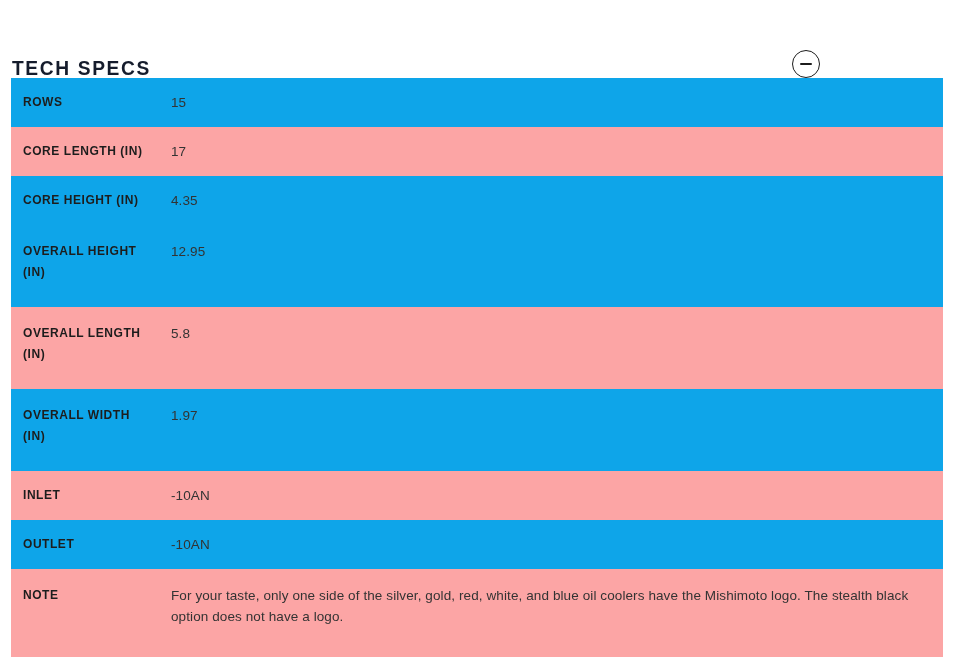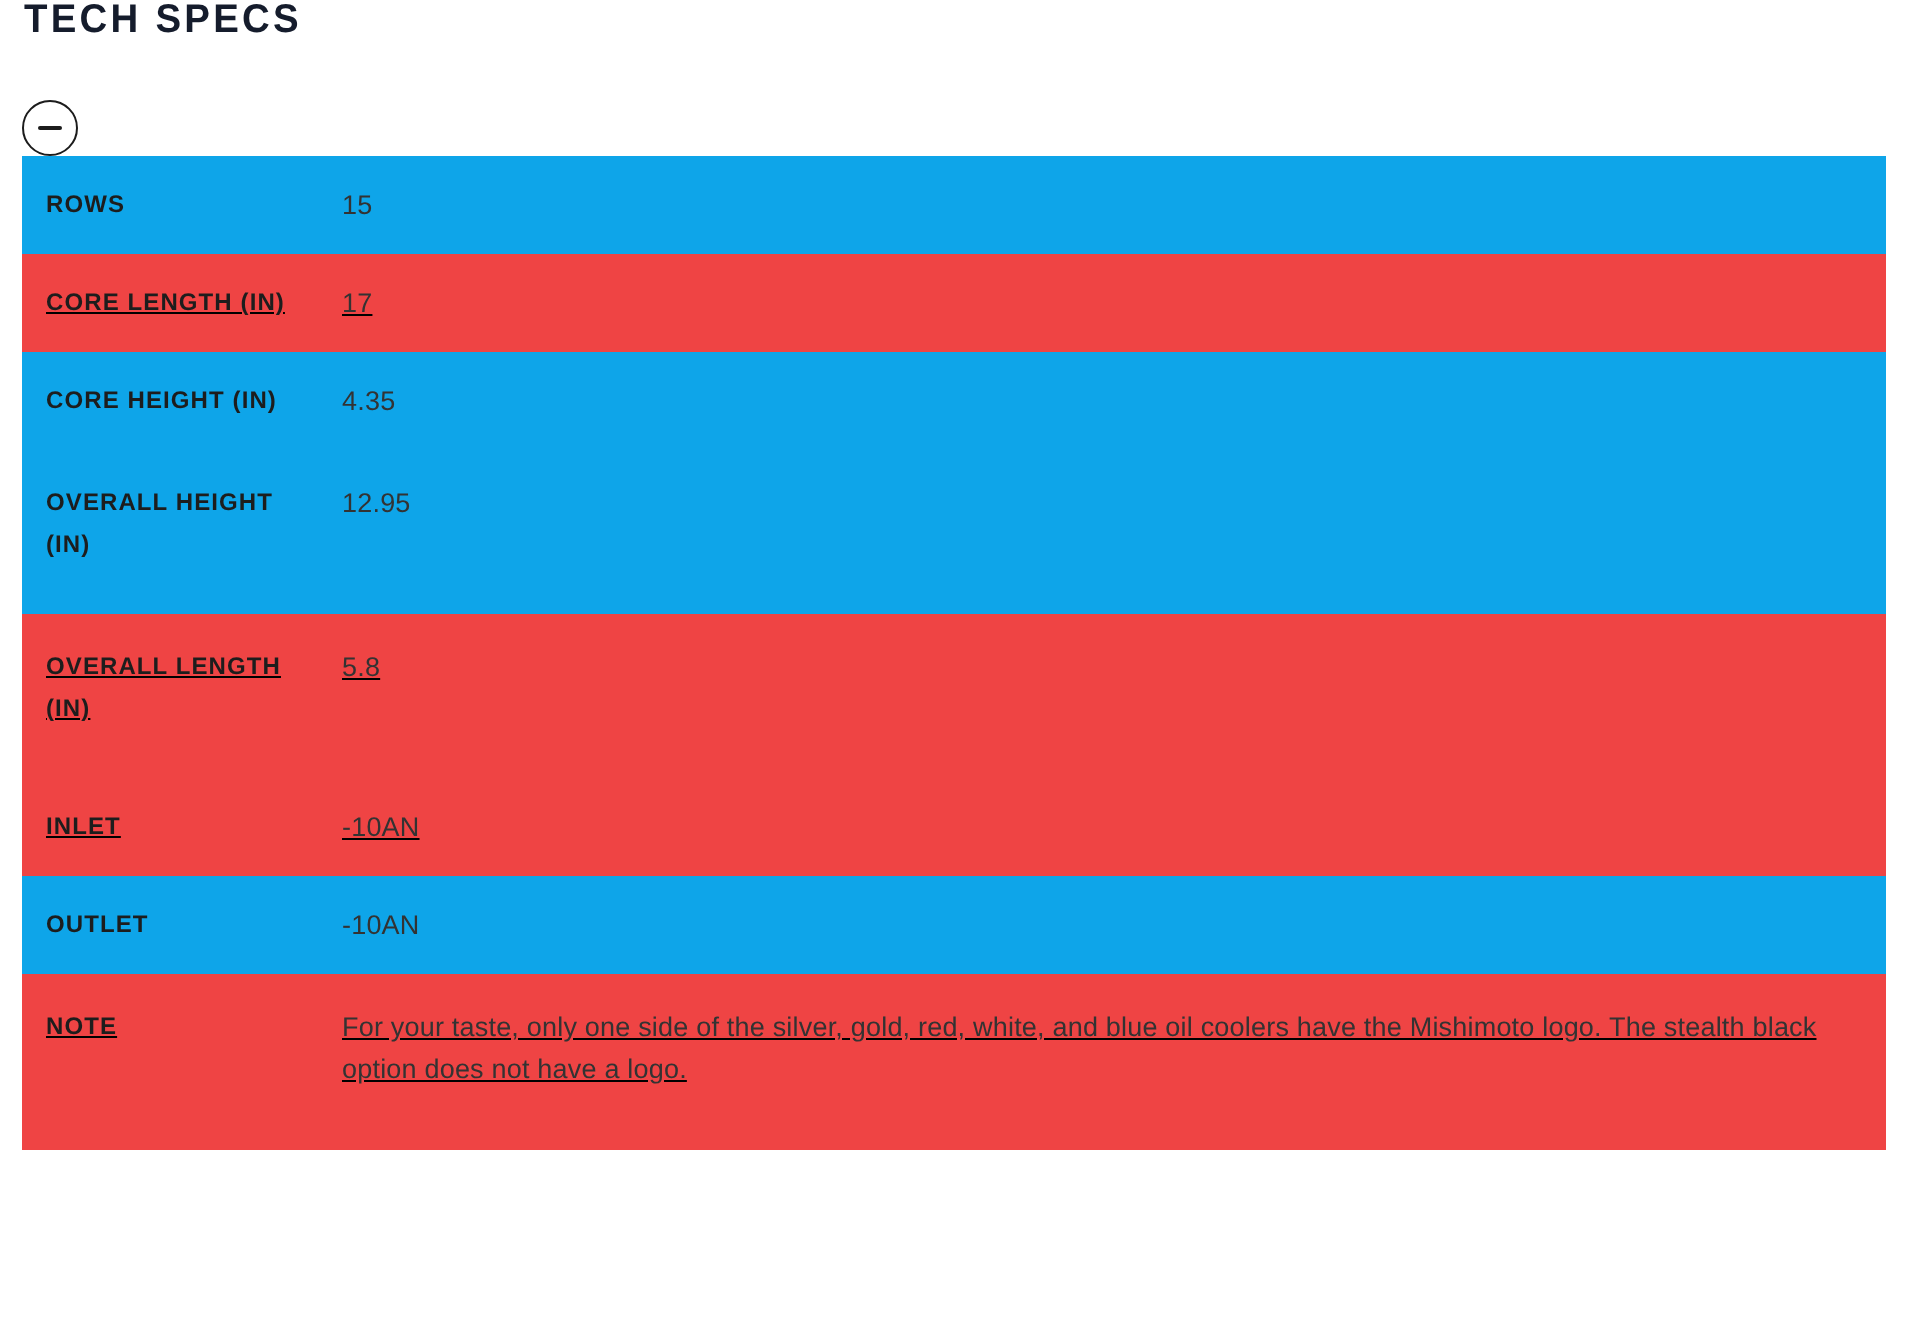--- a/index.html
+++ b/index.html
@@ -17,24 +17,23 @@
     background: #ffffff;
     overflow: hidden;
   }
   
   .panel-header {
     position: absolute;
     left: 0; top: 0;
     width: 842px;
     height: 78px;
     display: flex;
-    align-items: flex-start;
+    align-items: flex-end;
     justify-content: space-between;
     padding: 0 22px 0 11px;
-    flex-direction: column;
   }
   .panel-title {
     font-size: 20px;
     font-weight: bold;
     color: #151c2c;
     letter-spacing: 1.7px;
     line-height: 1;
     text-transform: uppercase;
     white-space: nowrap;
     margin: 0;
@@ -65,21 +64,21 @@
   
   .spec-table {
     position: absolute;
     left: 11px;
     top: 78px;
     width: 932px;
     border-collapse: collapse;
   }
   .spec-row { }
   .spec-row.striped { background: #0ea5e9; }
-  .spec-row.plain { background: #ef4444; text-decoration: underline; }
+  .spec-row.plain { background: #fca5a5; }
   .spec-row > div {
     display: table-cell;
     vertical-align: top;
   }
   .spec-row {
     display: table-row;
   }
   .spec-label {
     width: 160px;
     padding: 14px 10px 14px 12px;
@@ -133,20 +132,25 @@
       <div class="spec-row striped tall">
         <div class="spec-label">OVERALL HEIGHT
 (IN)</div>
         <div class="spec-value">12.95</div>
       </div>
       <div class="spec-row plain tall">
         <div class="spec-label">OVERALL LENGTH
 (IN)</div>
         <div class="spec-value">5.8</div>
       </div>
+      <div class="spec-row striped tall">
+        <div class="spec-label">OVERALL WIDTH
+(IN)</div>
+        <div class="spec-value">1.97</div>
+      </div>
       <div class="spec-row plain">
         <div class="spec-label">INLET</div>
         <div class="spec-value">-10AN</div>
       </div>
       <div class="spec-row striped">
         <div class="spec-label">OUTLET</div>
         <div class="spec-value">-10AN</div>
       </div>
       <div class="spec-row plain note">
         <div class="spec-label">NOTE</div>

